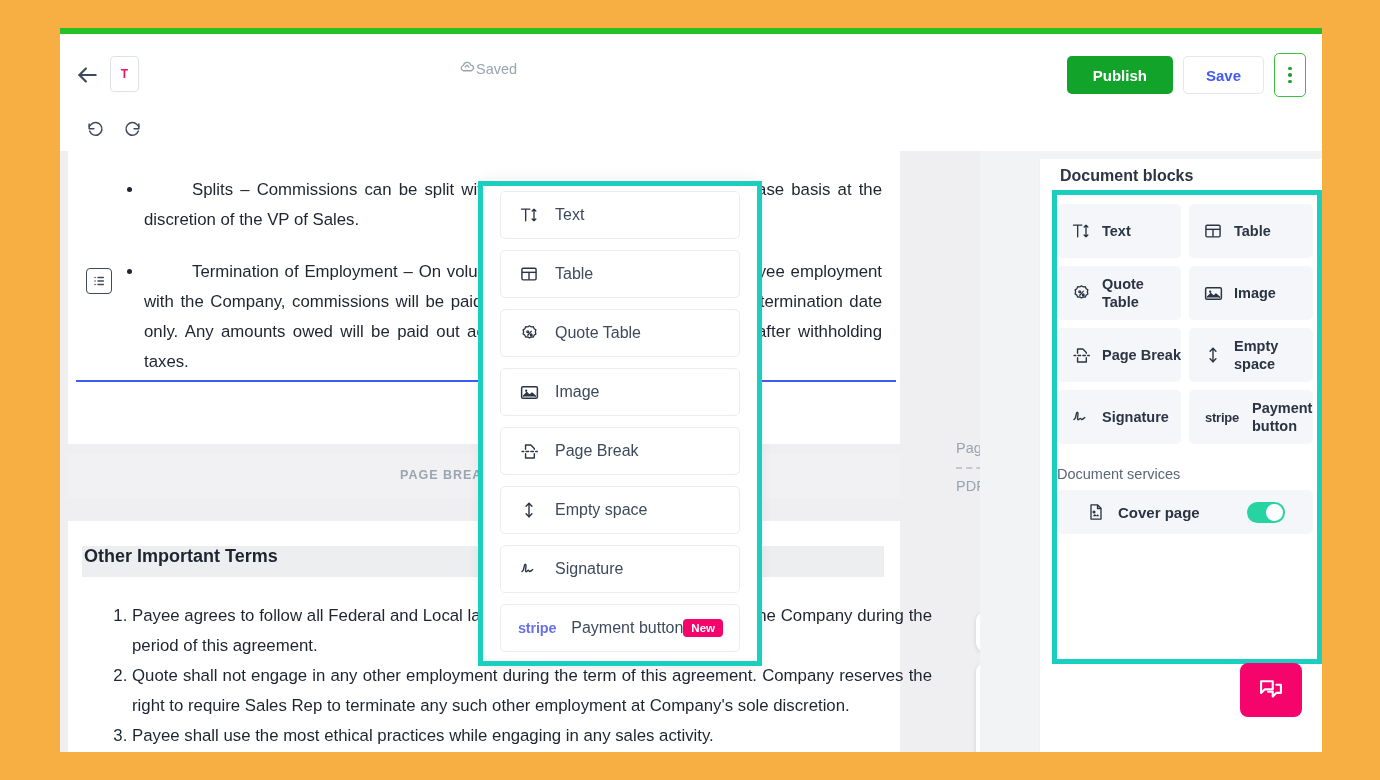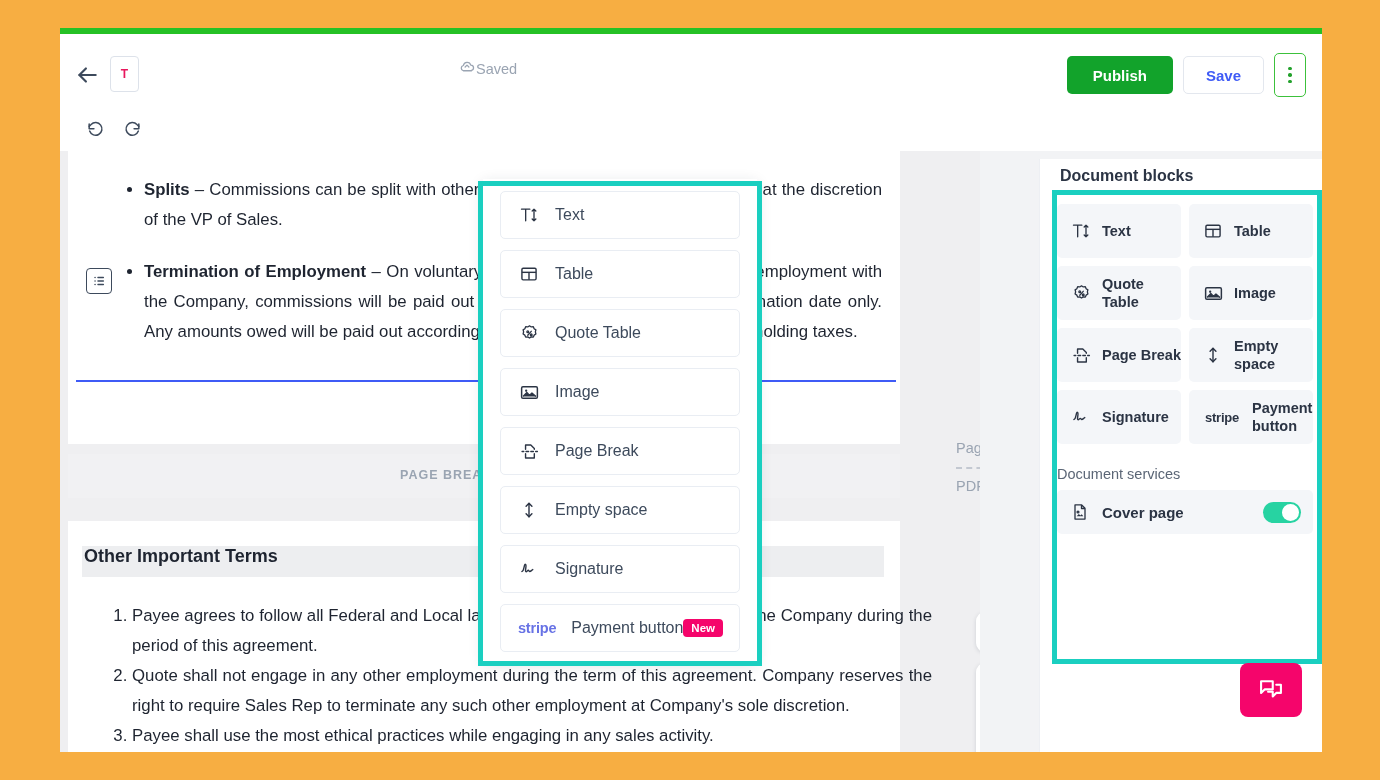--- a/index.html
+++ b/index.html
@@ -79,21 +79,21 @@
   .page2-info .p2-sub{font-size:14.5px;color:#9AA4B2;}
   
   .doc-body{position:absolute;left:14px;top:24px;width:800px;color:#1E2430;font-size:16.8px;line-height:30px;}
   .blk-handle{
     position:absolute;left:18px;top:117px;width:24px;height:24px;
     border:1.6px solid #3D4A5C;border-radius:4px;display:flex;align-items:center;justify-content:center;
     cursor:pointer;background:#fff;
   }
   ul.bullets{margin:0;padding-left:62px;list-style:disc;}
   ul.bullets li{margin-bottom:22px;text-align:justify;}
-  ul.bullets li b{font-weight:bold;}
+  ul.bullets li b{font-weight:normal;margin-left:48px;}
   .insert-line{position:absolute;left:8px;top:229px;width:820px;height:2px;background:#3F5BF6;}
   .insert-plus{
     position:absolute;left:434px;top:221px;width:19px;height:19px;border-radius:50%;
     background:#3F5BF6;color:#fff;font-size:14px;line-height:18px;text-align:center;cursor:pointer;
   }
   .insert-dashline{position:absolute;left:455px;top:229px;width:16px;border-top:1.5px dashed #9AA4B2;}
   .sec-head{
     position:absolute;left:14px;top:25px;width:800px;height:31px;background:#EDEEF0;
     display:flex;align-items:flex-start;padding-left:2px;
   }
@@ -145,21 +145,21 @@
   .grid{display:flex;flex-wrap:wrap;gap:8px;margin-top:9px;width:256px;}
   .gitem{
     width:124px;height:54px;background:#F4F6F9;border-radius:5px;display:flex;align-items:center;gap:10px;
     padding-left:13px;box-sizing:border-box;cursor:pointer;
   }
   .gitem .glbl{font-size:14.5px;color:#2B3444;font-weight:600;line-height:18px;}
   .gico{width:22px;flex:0 0 22px;display:flex;align-items:center;justify-content:center;color:#2B3444;}
   .styling-lbl{margin-top:22px;font-size:14.5px;color:#5B6676;}
   .cover-row{
     margin-top:8px;width:256px;height:44px;background:#F4F6F9;border-radius:5px;
-    display:flex;align-items:center;padding:0 12px;box-sizing:border-box;gap:11px;cursor:pointer;
+    display:flex;align-items:center;padding:0 28px;box-sizing:border-box;gap:11px;cursor:pointer;
   }
   .cover-row .clbl{font-size:15px;color:#2B3444;font-weight:600;flex:1;}
   .toggle{width:38px;height:21px;border-radius:11px;background:#27D3A2;position:relative;cursor:pointer;}
   .toggle i{position:absolute;right:2px;top:2px;width:17px;height:17px;border-radius:50%;background:#fff;display:block;}
   .chat-btn{
     position:absolute;right:20px;bottom:35px;width:62px;height:54px;background:#F5056B;border-radius:8px;
     display:flex;align-items:center;justify-content:center;cursor:pointer;
   }
 </style>
 </head>

